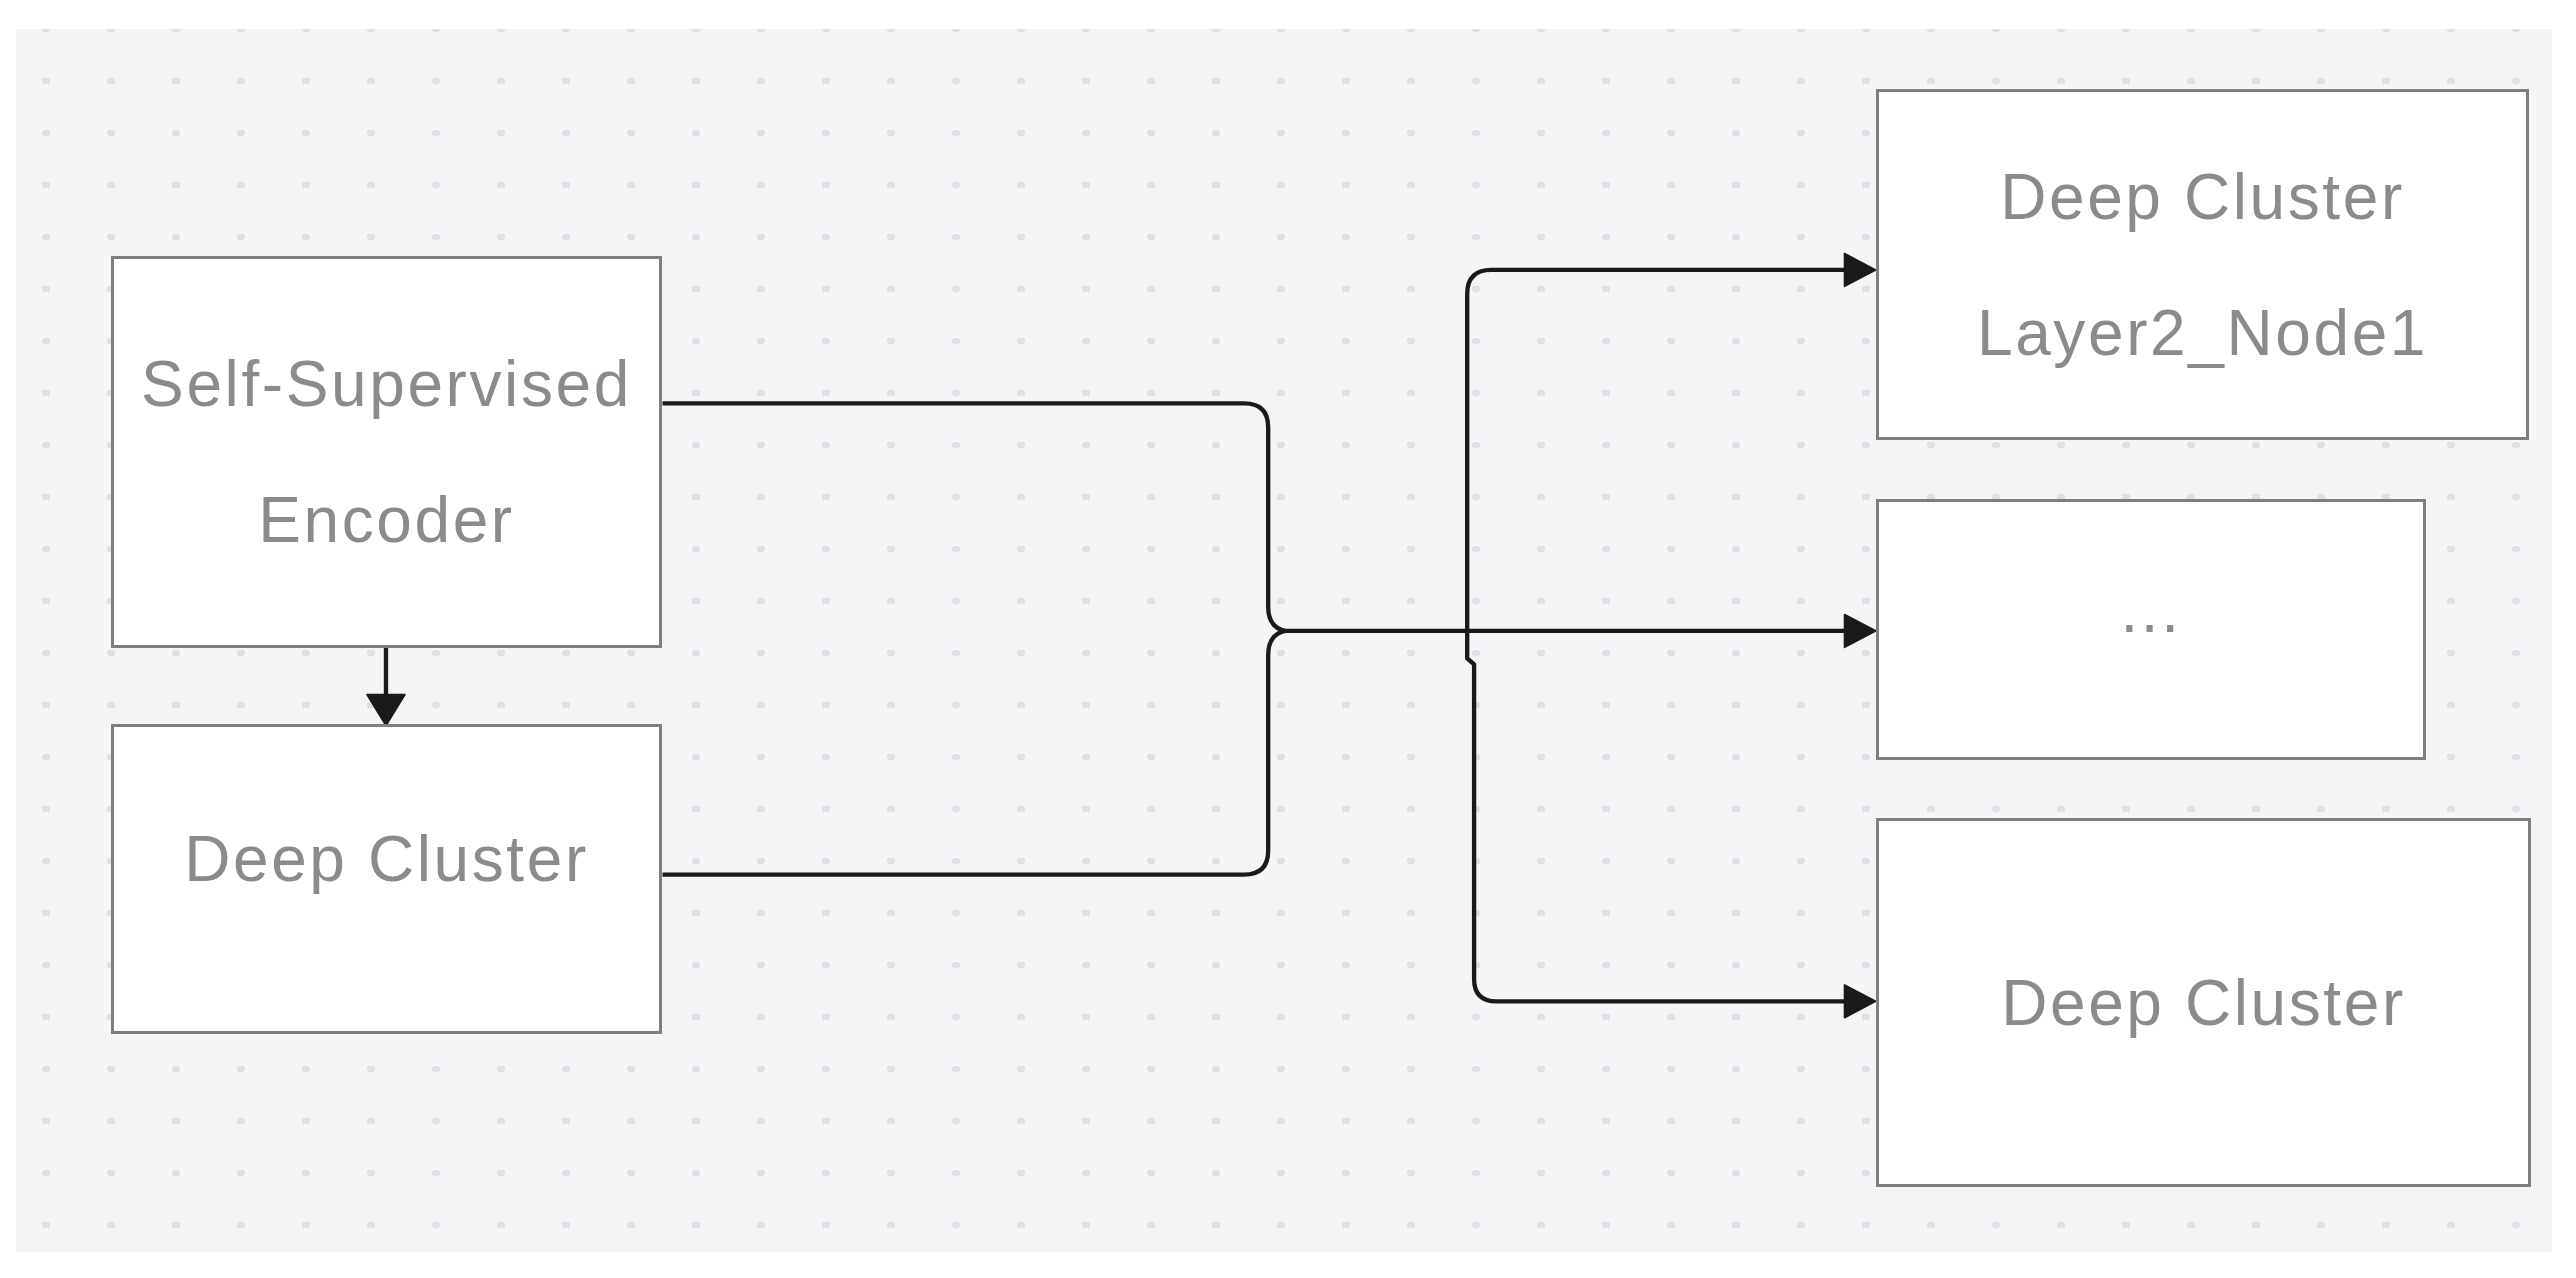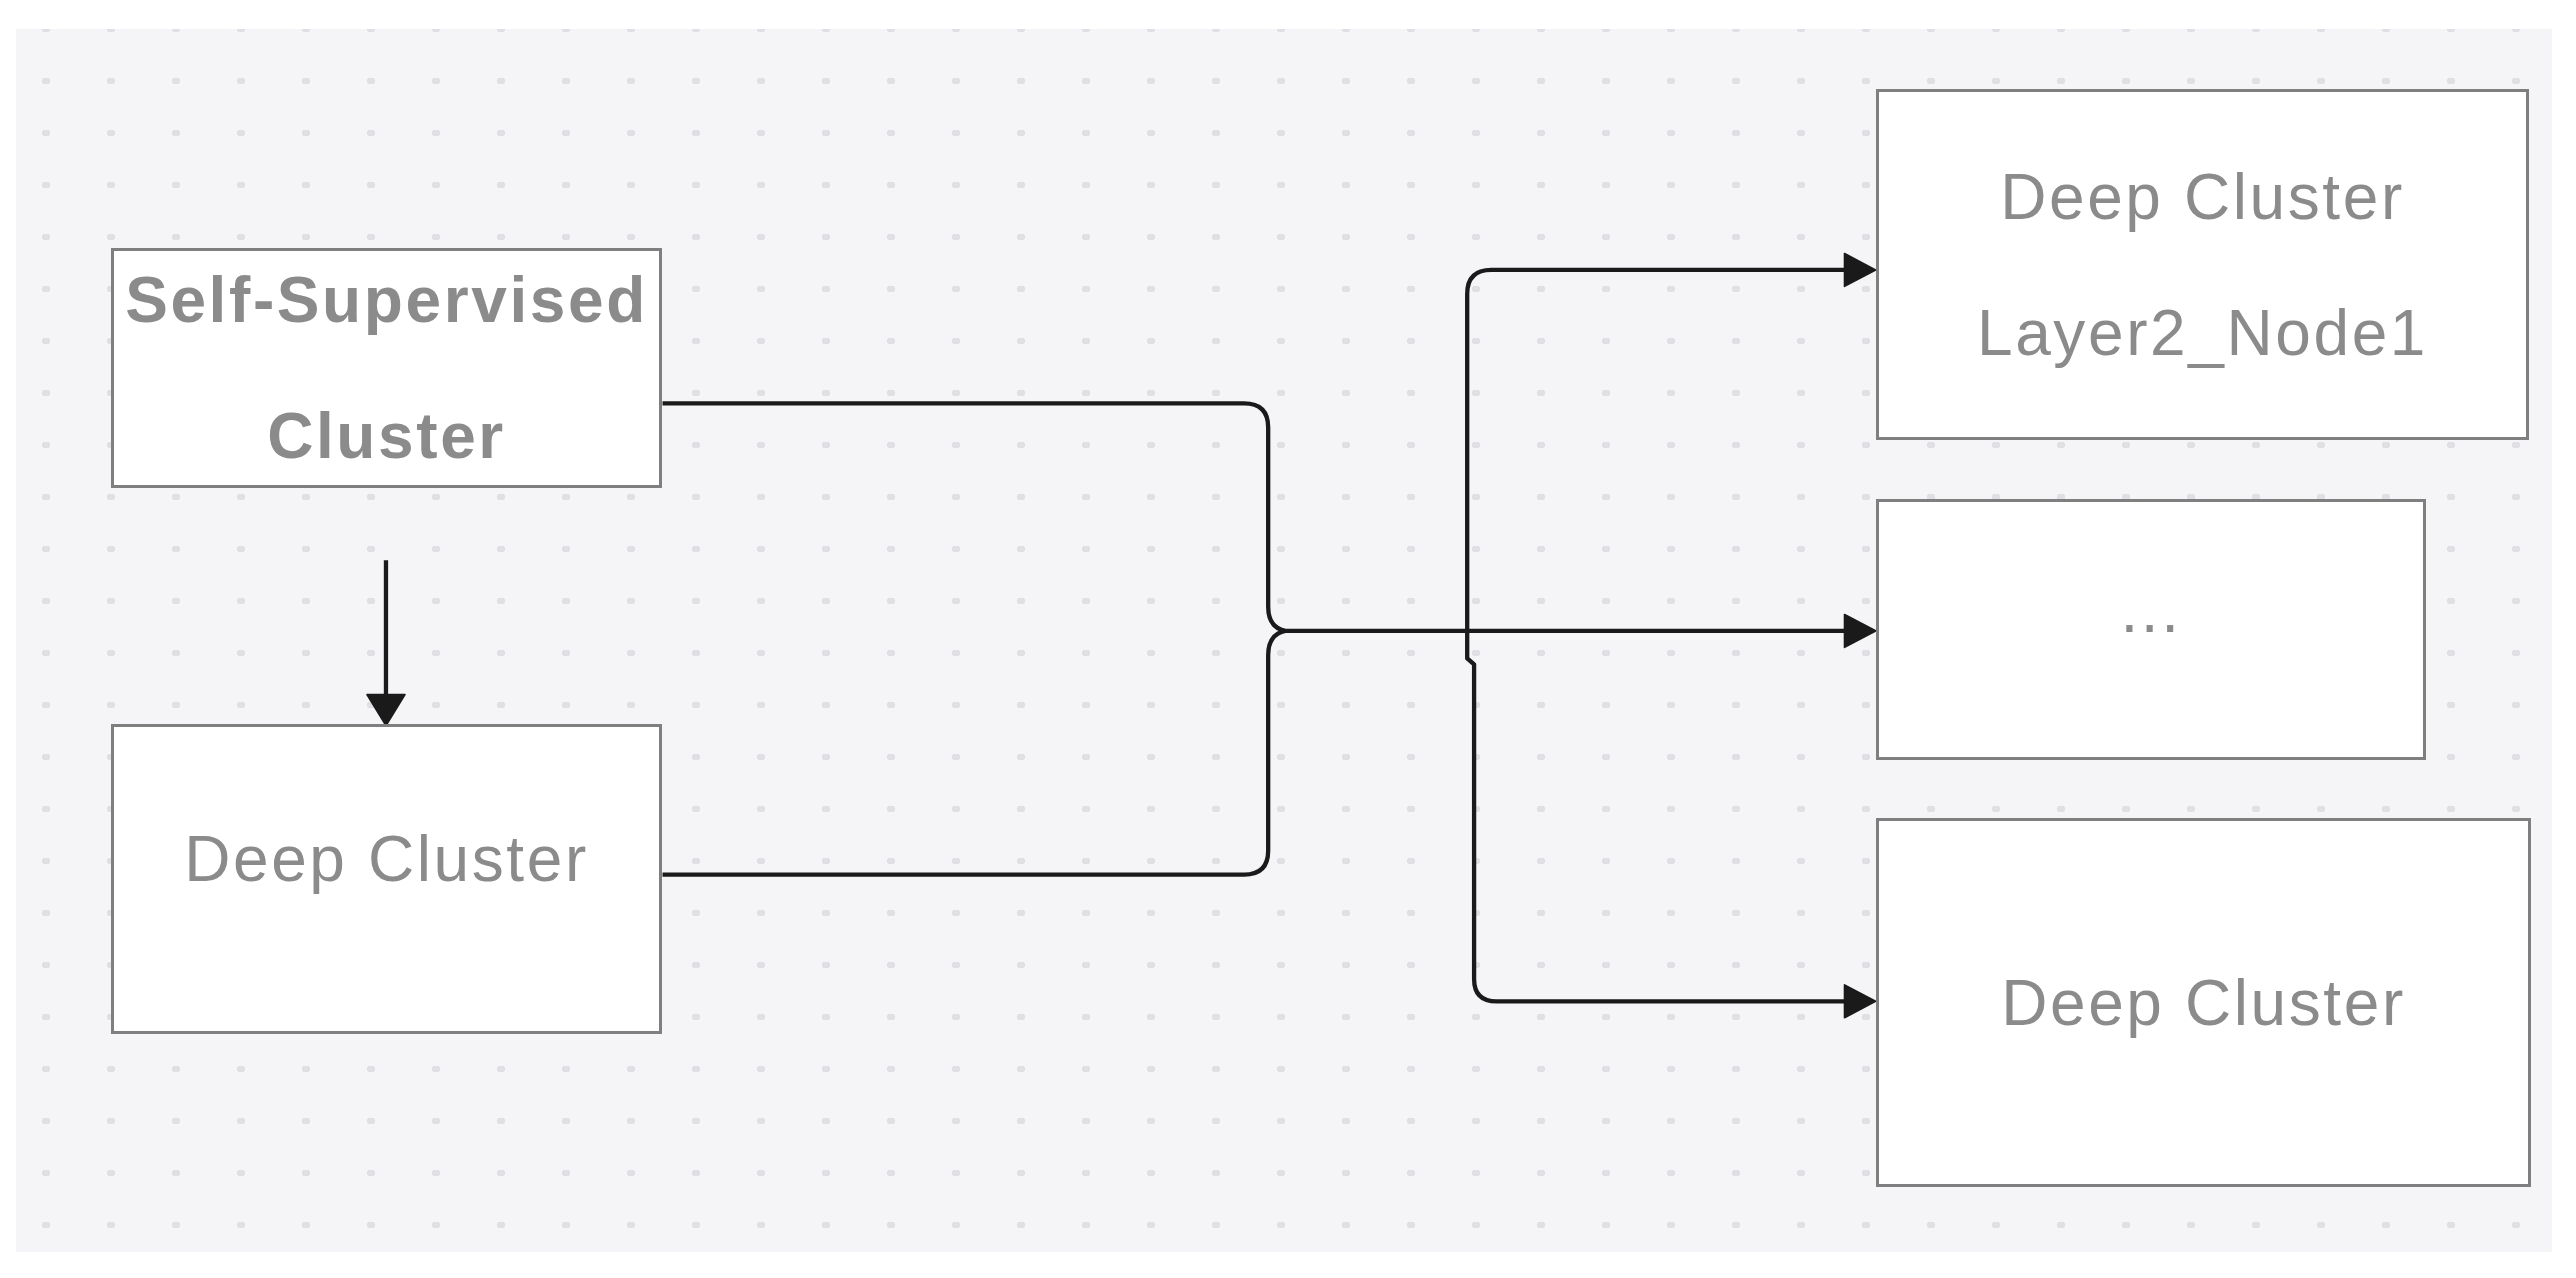--- a/index.html
+++ b/index.html
@@ -56,21 +56,21 @@
     align-items:center;
     justify-content:center;
     text-align:left;
     color:var(--node-text-color);
     font-size:64px;
     letter-spacing:2.6px;
     line-height:1.5;
     white-space:nowrap;
     gap:40px;
   }
-  .node-encoder      {left:111px;  top:248px; width:551px; height:240px;font-weight:bold;}
+  .node-encoder      {left:111px;  top:256px; width:551px; height:392px;}
   .node-deep-cluster {left:111px;  top:724px; width:551px; height:310px;}
   .node-layer2-node1 {left:1876px; top:89px; width:653px; height:351px;}
   .node-ellipsis     {left:1876px; top:499px; width:550px; height:261px;}
   .node-layer2-nodeN {left:1876px; top:818px; width:655px; height:369px;}
 </style>
 </head>
 <body>
 
 <div class="canvas"></div>
 
@@ -87,21 +87,21 @@
   <path d="M 448 650 V 808"></path>
 
   <polygon points="2141,294 2177,313 2141,332"></polygon>
   <polygon points="2141,713 2177,732 2141,751"></polygon>
   <polygon points="2141,1143 2177,1162 2141,1181"></polygon>
   <polygon points="426,806 470,806 448,842"></polygon>
 </svg>
 
 <div class="node node-encoder">
   <div class="node-line">Self-Supervised</div>
-  <div class="node-line">Cluster</div>
+  <div class="node-line">Encoder</div>
 </div>
 
 <div class="node node-deep-cluster">
   <div class="node-line">Deep Cluster</div>
   <div class="node-line"></div>
 </div>
 
 <div class="node node-layer2-node1">
   <div class="node-line">Deep Cluster</div>
   <div class="node-line">Layer2_Node1</div>

